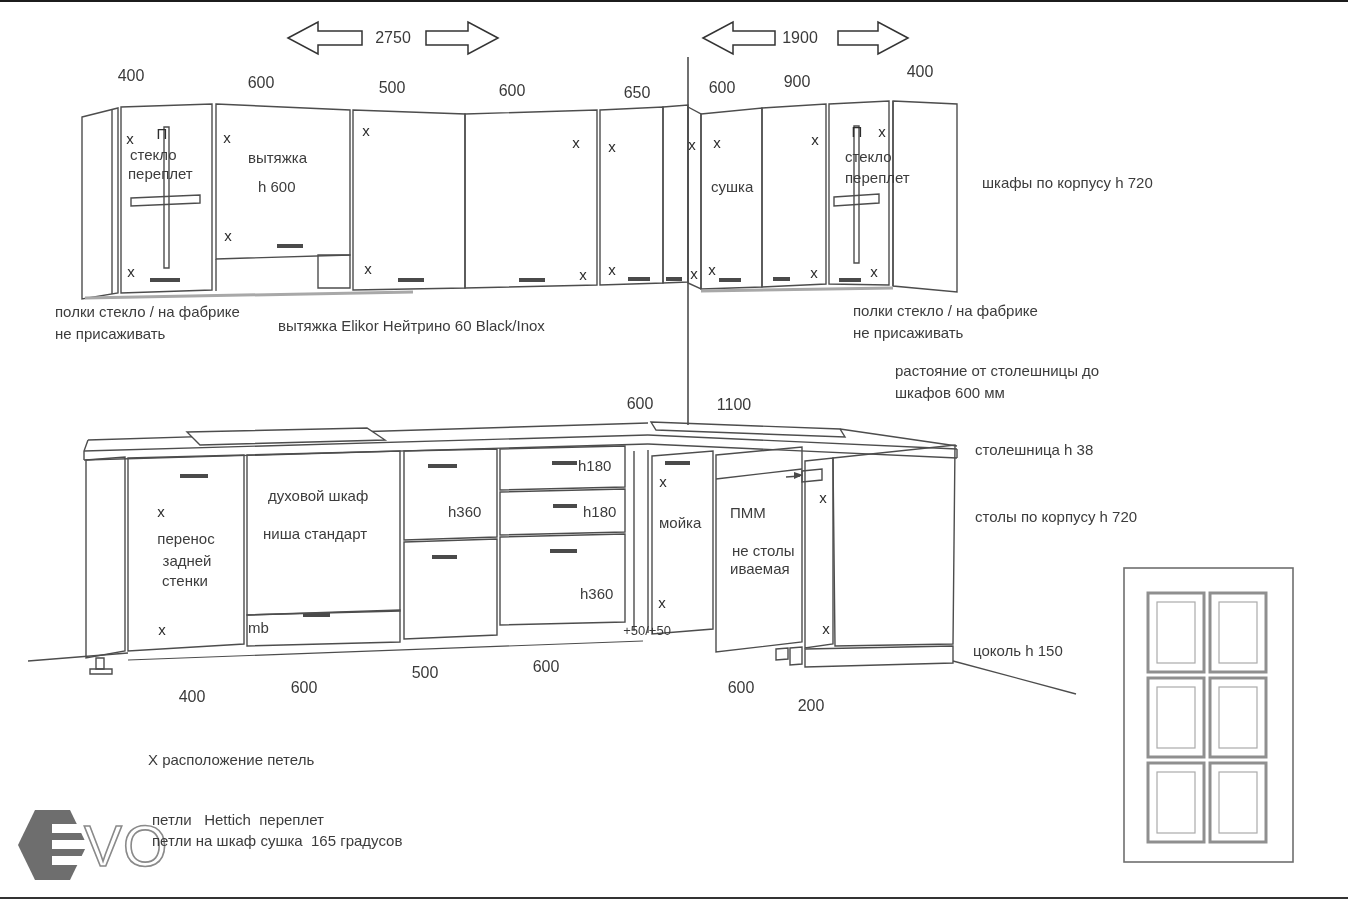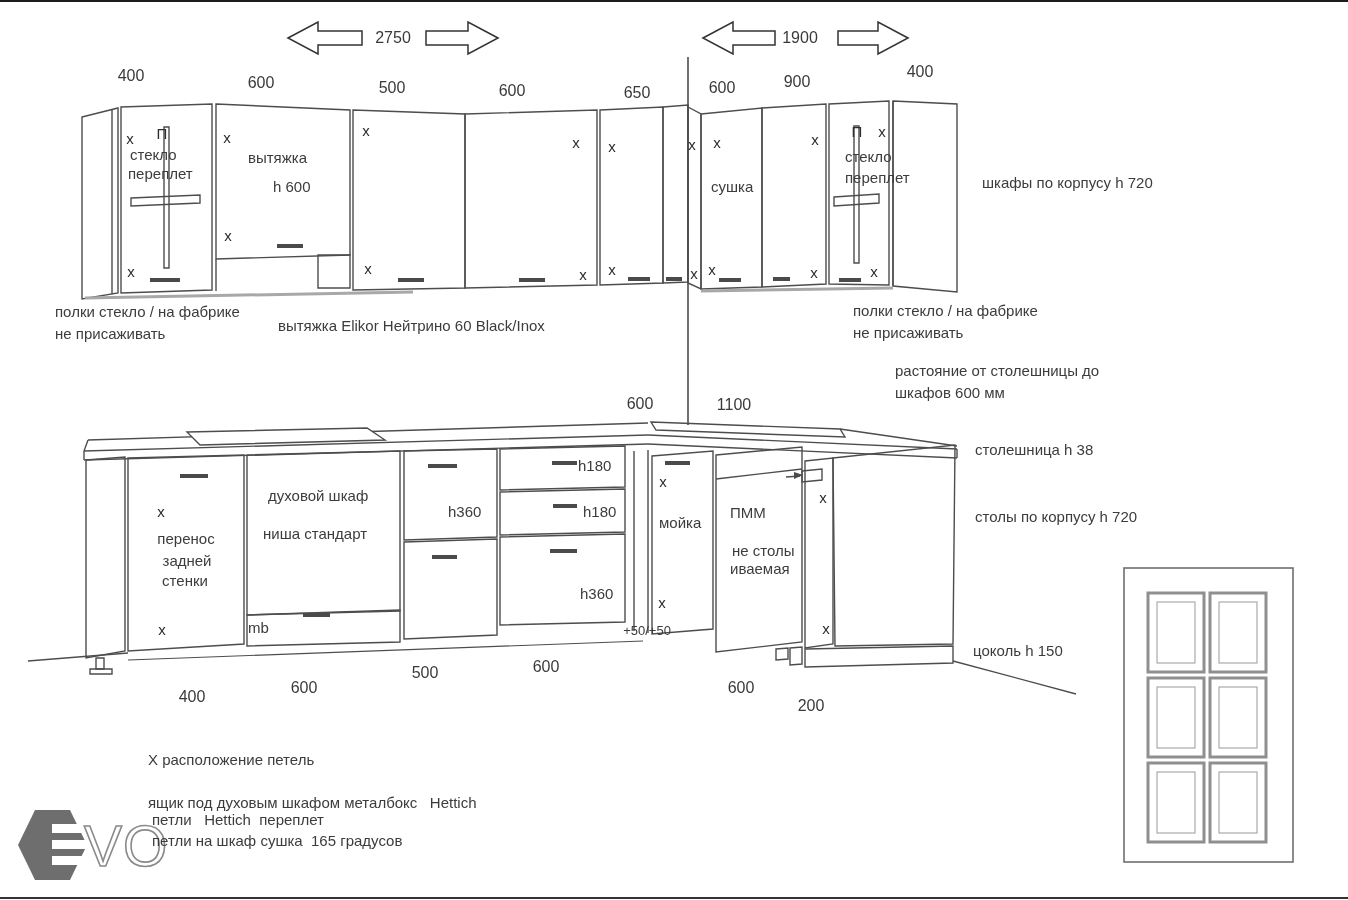--- a/index.html
+++ b/index.html
@@ -180,21 +180,21 @@
   <div class="dim" style="left:304px;top:688px">600</div>
   <div class="dim" style="left:425px;top:673px">500</div>
   <div class="dim" style="left:546px;top:667px">600</div>
   <div class="dim" style="left:741px;top:688px">600</div>
   <div class="dim" style="left:811px;top:706px">200</div>
   <div class="dim small" style="left:647px;top:630px">+50/+50</div>
 
   <div class="lbl" style="left:130px;top:147px">стекло</div>
   <div class="lbl" style="left:128px;top:166px">переплет</div>
   <div class="lbl" style="left:248px;top:150px">вытяжка</div>
-  <div class="lbl" style="left:273px;top:179px">h 600</div>
+  <div class="lbl" style="left:258px;top:179px">h 600</div>
   <div class="lbl" style="left:711px;top:179px">сушка</div>
   <div class="lbl" style="left:845px;top:149px">стекло</div>
   <div class="lbl" style="left:845px;top:170px">переплет</div>
 
   <div class="lbl ctr" style="left:186px;top:539px">перенос</div>
   <div class="lbl ctr" style="left:187px;top:561px">задней</div>
   <div class="lbl ctr" style="left:185px;top:581px">стенки</div>
   <div class="lbl" style="left:268px;top:488px">духовой шкаф</div>
   <div class="lbl" style="left:263px;top:526px">ниша стандарт</div>
   <div class="lbl" style="left:248px;top:620px">mb</div>
@@ -213,21 +213,20 @@
   <div class="lbl" style="left:982px;top:175px">шкафы по корпусу h 720</div>
   <div class="lbl" style="left:853px;top:303px">полки стекло / на фабрике</div>
   <div class="lbl" style="left:853px;top:325px">не присаживать</div>
   <div class="lbl" style="left:895px;top:363px">растояние от столешницы до</div>
   <div class="lbl" style="left:895px;top:385px">шкафов 600 мм</div>
   <div class="lbl" style="left:975px;top:442px">столешница h 38</div>
   <div class="lbl" style="left:975px;top:509px">столы по корпусу h 720</div>
   <div class="lbl" style="left:973px;top:643px">цоколь h 150</div>
 
   <div class="note" style="left:148px;top:752px">Х расположение петель</div>
-  <div class="note" style="left:148px;top:795px">ящик под духовым шкафом металбокс   Hettich</div>
   <div class="note" style="left:152px;top:812px">петли   Hettich  переплет</div>
   <div class="note" style="left:152px;top:833px">петли на шкаф сушка  165 градусов</div>
 
   <div id="marks-layer">
       <span class="xmark" style="left: 130px; top: 138px;">x</span>
       <span class="xmark" style="left: 131px; top: 271px;">x</span>
       <span class="xmark" style="left: 227px; top: 137px;">x</span>
       <span class="xmark" style="left: 228px; top: 235px;">x</span>
       <span class="xmark" style="left: 366px; top: 130px;">x</span>
       <span class="xmark" style="left: 368px; top: 268px;">x</span>

